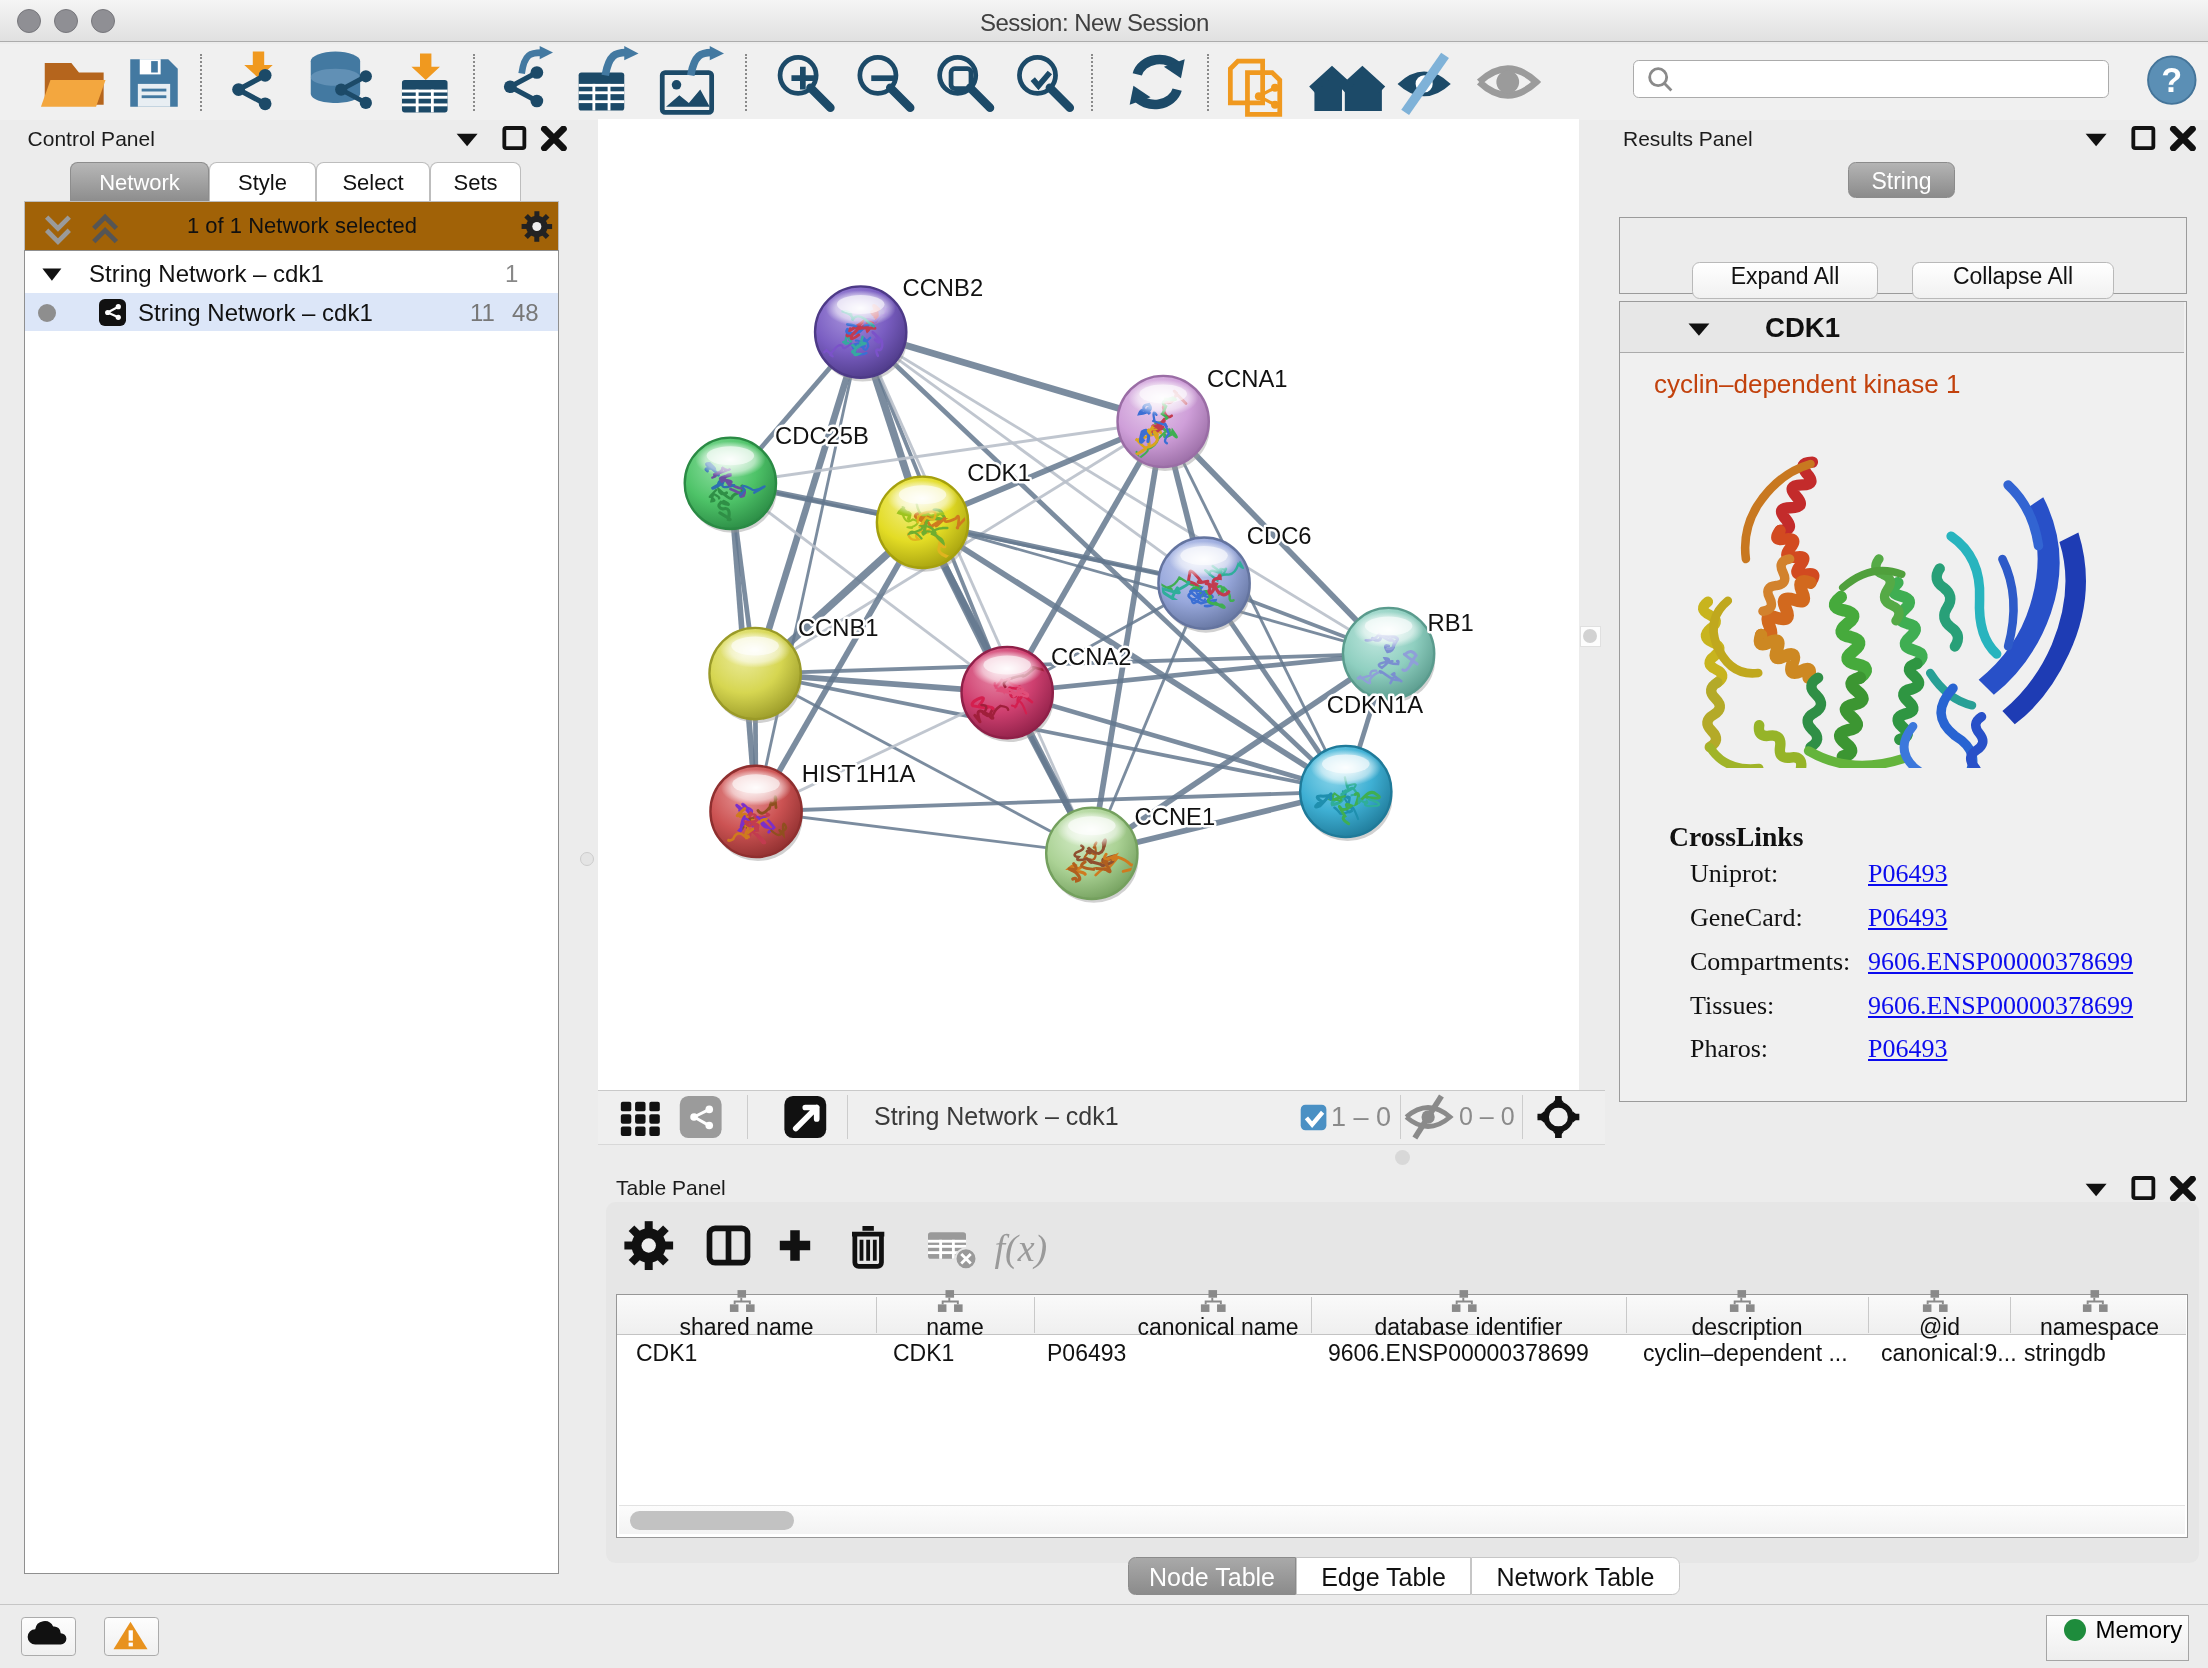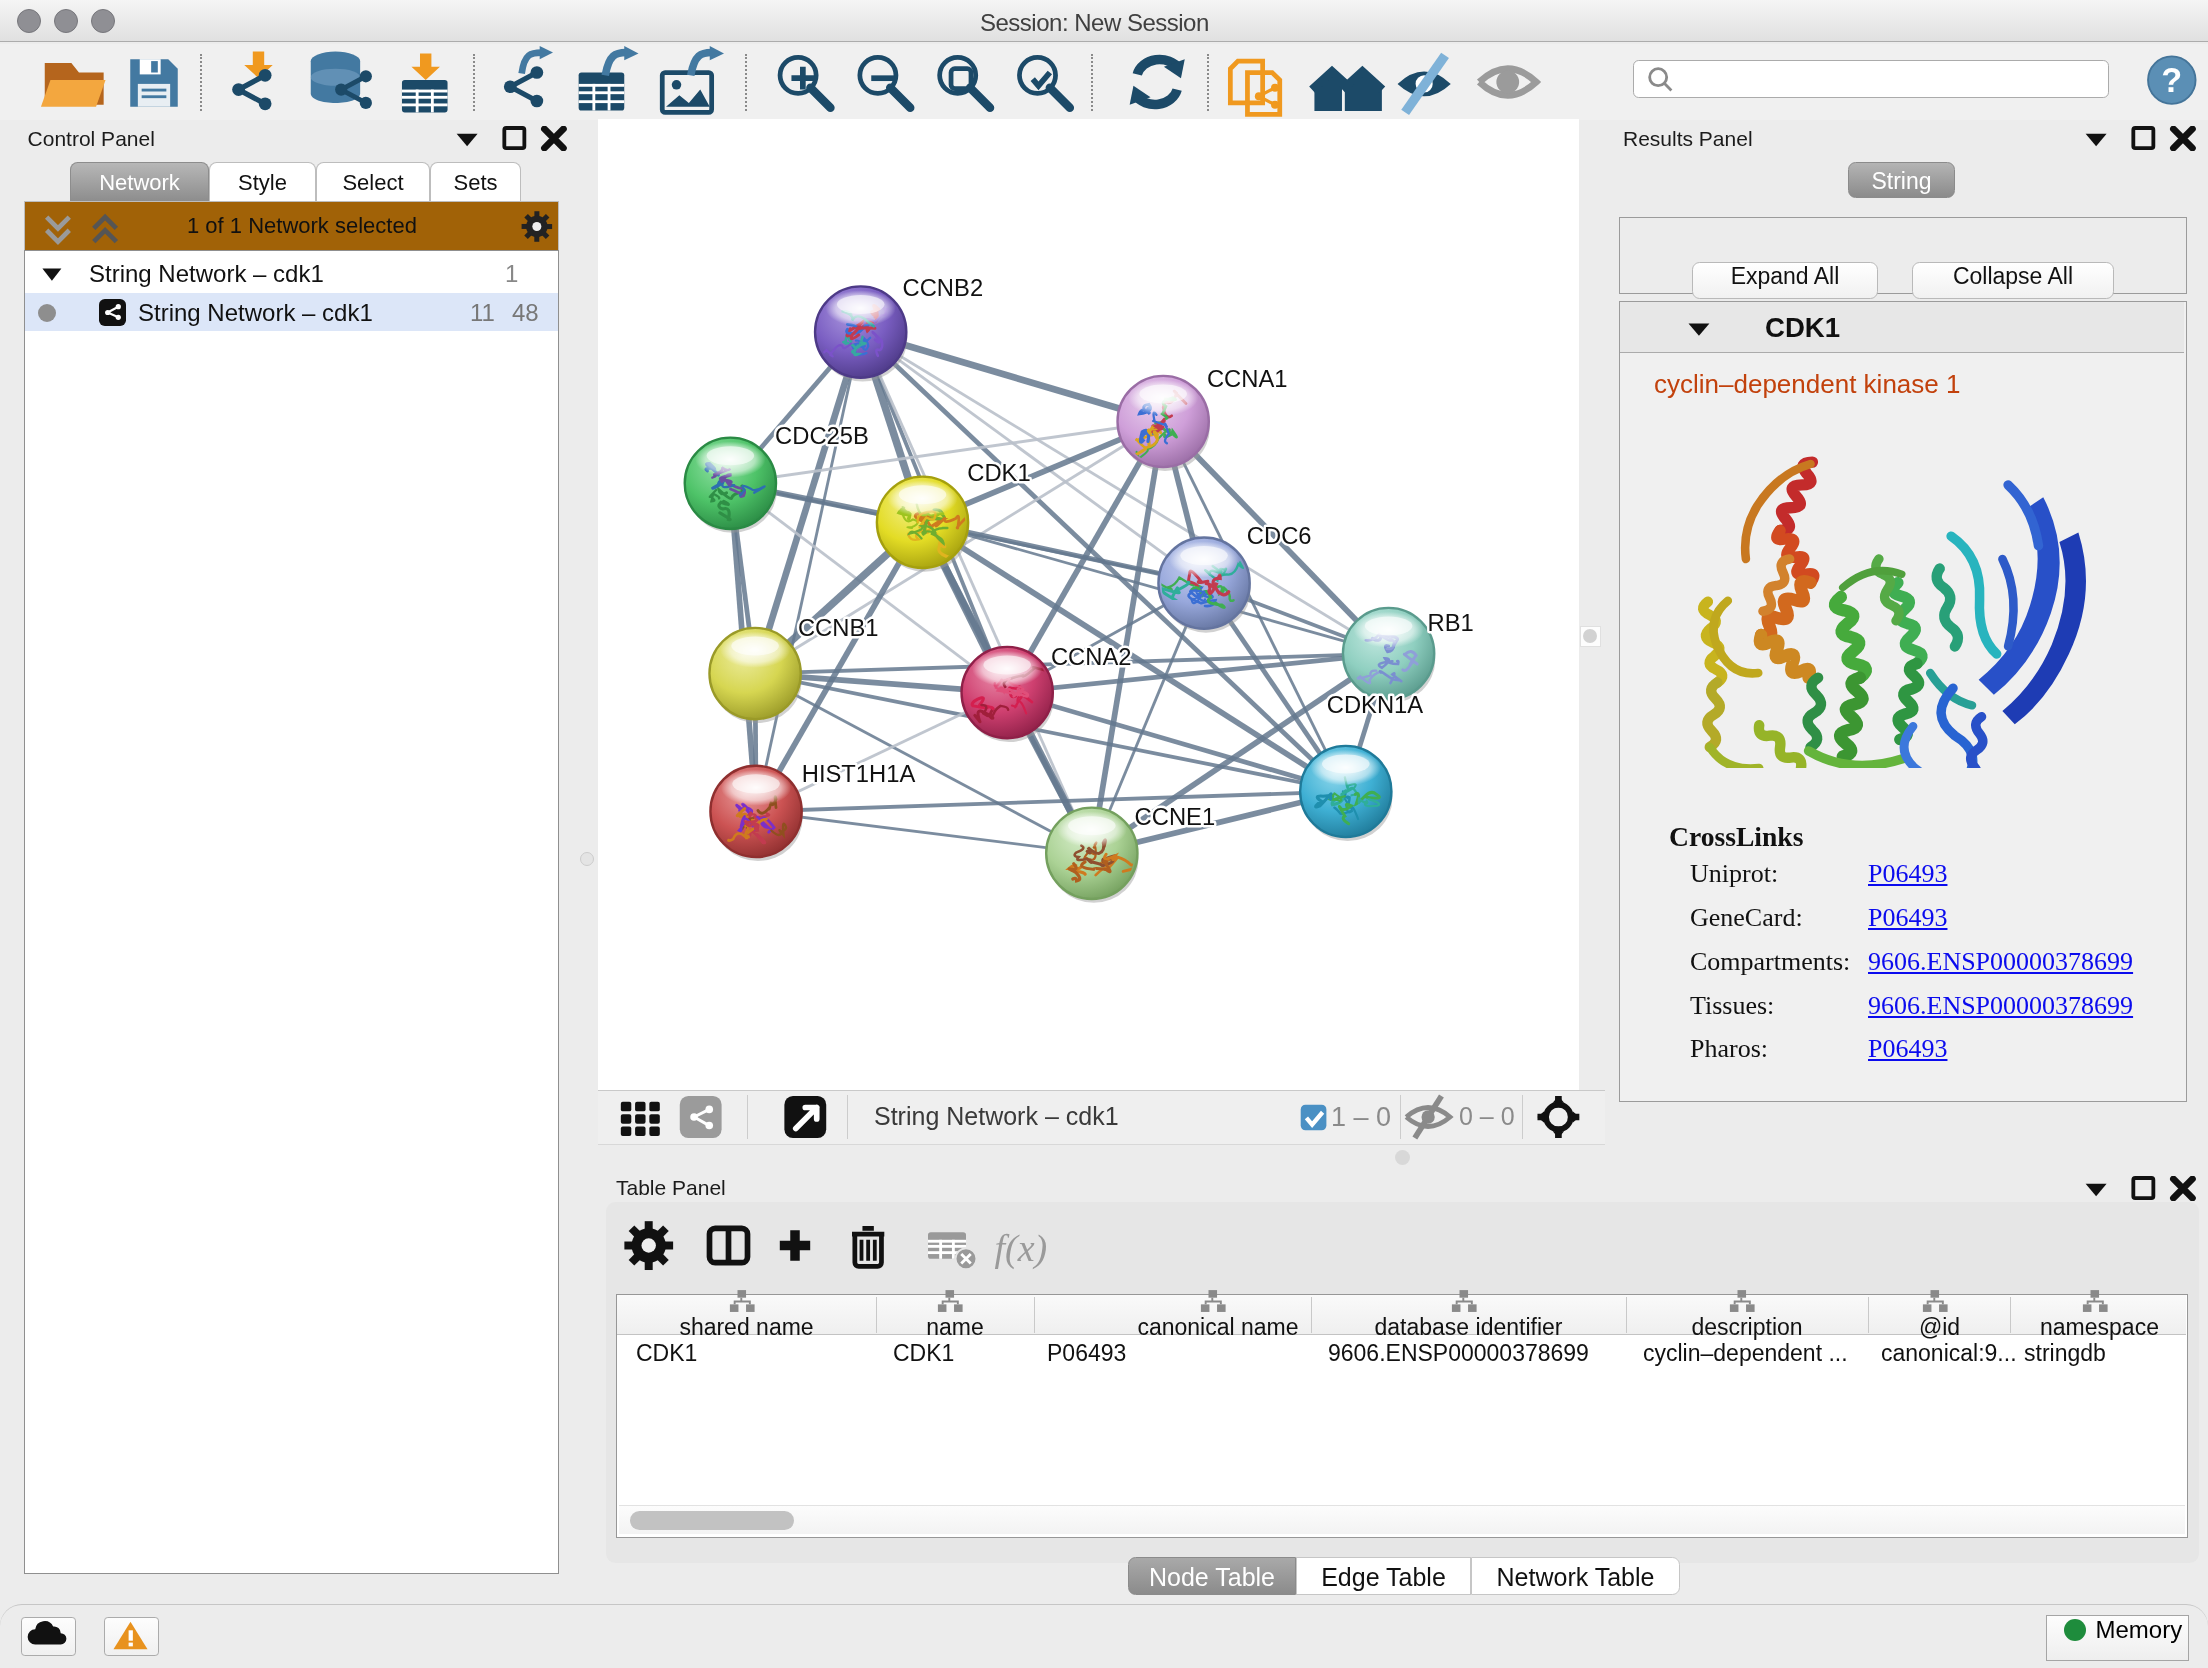--- a/index.html
+++ b/index.html
@@ -75,21 +75,21 @@
   background:linear-gradient(#fcfcfc,#f3f3f3); border-top:1px solid #e2e2e2;}
 #tscroll-thumb { position:absolute; left:11.4px; top:4.8px; width:164px; height:19px;
   background:#c2c2c2; border-radius:9.5px; }
 
 
 .btab { position:absolute; top:1557px; height:38px; line-height:38px; text-align:center;
   font-size:25px; background:#fff; border:1.4px solid #c6c6c6; color:#111; }
 
 
 #statusbar { left:0; top:1604px; width:2208px; height:65px; background:#ececec;
-  border-top:1.9px solid #c6c6c6;border-radius:22px; }
+  border-top:1.9px solid #c6c6c6; }
 .sbtn { position:absolute; top:12.4px; width:55px; height:39px;
   background:linear-gradient(#fdfdfd,#f0f0f0); border:1.9px solid #ababab; border-radius:3.8px; }
 #membtn { position:absolute; left:2046px; top:9.5px; width:143px; height:46px;
   background:linear-gradient(#fdfdfd,#eeeeee); border:1.9px solid #a5a5a5;
   font-size:24px; color:#000; }
 </style></head><body>
 <div id="titlebar" class="abs">
     <div class="tl" style="left:17px"></div>
     <div class="tl" style="left:54px"></div>
     <div class="tl" style="left:91px"></div>

